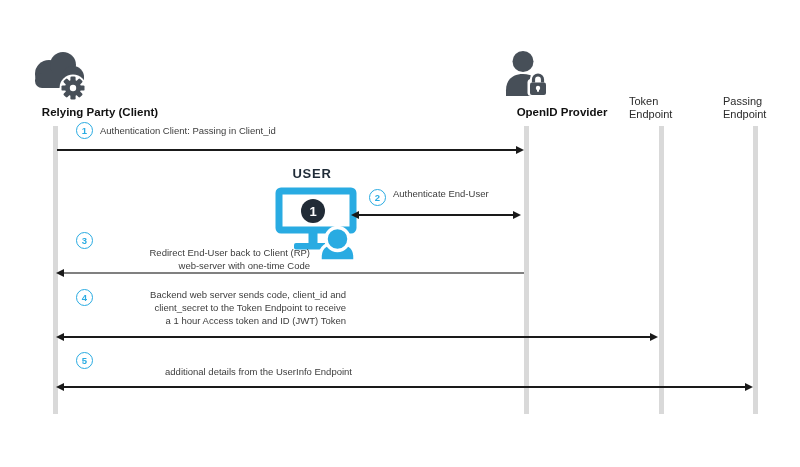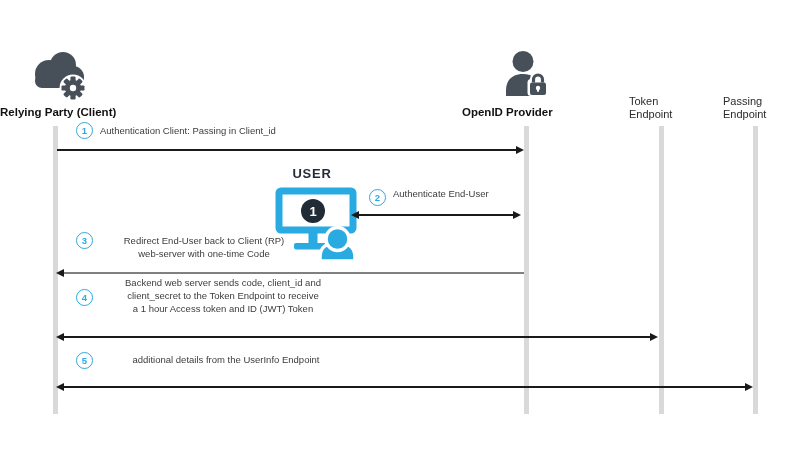--- a/index.html
+++ b/index.html
@@ -1,23 +1,23 @@
 <!DOCTYPE html>
 <html><head>
 <meta charset="utf-8">
 <style>
   html,body{margin:0;padding:0;background:#fff;}
   .stage{position:relative;width:800px;height:467px;background:#ffffff;overflow:hidden;
          font-family:"Liberation Sans",sans-serif;}
   .abs{position:absolute;}
   .lifeline{position:absolute;top:126px;height:288px;width:5px;background:#d9d9d9;}
-  .actor-label{position:absolute;font-weight:bold;font-size:11.5px;color:#111;text-align:left;}
+  .actor-label{position:absolute;font-weight:bold;font-size:11.5px;color:#111;text-align:center;padding-left:35px;}
   .endpoint-label{position:absolute;font-size:11px;color:#2b2b2b;text-align:left;line-height:12.5px;}
   .msg{position:absolute;font-size:9.5px;color:#3c3c3c;line-height:12.8px;}
-  .msg.center{text-align:center;}
+  .msg.center{text-align:right;margin-top:12px;}
   .stepnum{position:absolute;width:17px;height:17px;border:1.5px solid #29abe2;border-radius:50%;
            box-sizing:border-box;color:#29abe2;font-size:9.5px;font-weight:bold;
            display:flex;align-items:center;justify-content:center;background:#fff;}
   .line{position:absolute;height:1.5px;background:#1a1a1a;}
   .line.gray{background:#808080;}
   .ah{position:absolute;width:0;height:0;border-top:4px solid transparent;border-bottom:4px solid transparent;}
   .ah.r{border-left:8px solid #1a1a1a;}
   .ah.l{border-right:8px solid #1a1a1a;}
   .user-label{position:absolute;left:266px;top:166px;width:92px;text-align:center;
               font-size:13px;font-weight:bold;color:#1f2b37;letter-spacing:.06em;}

